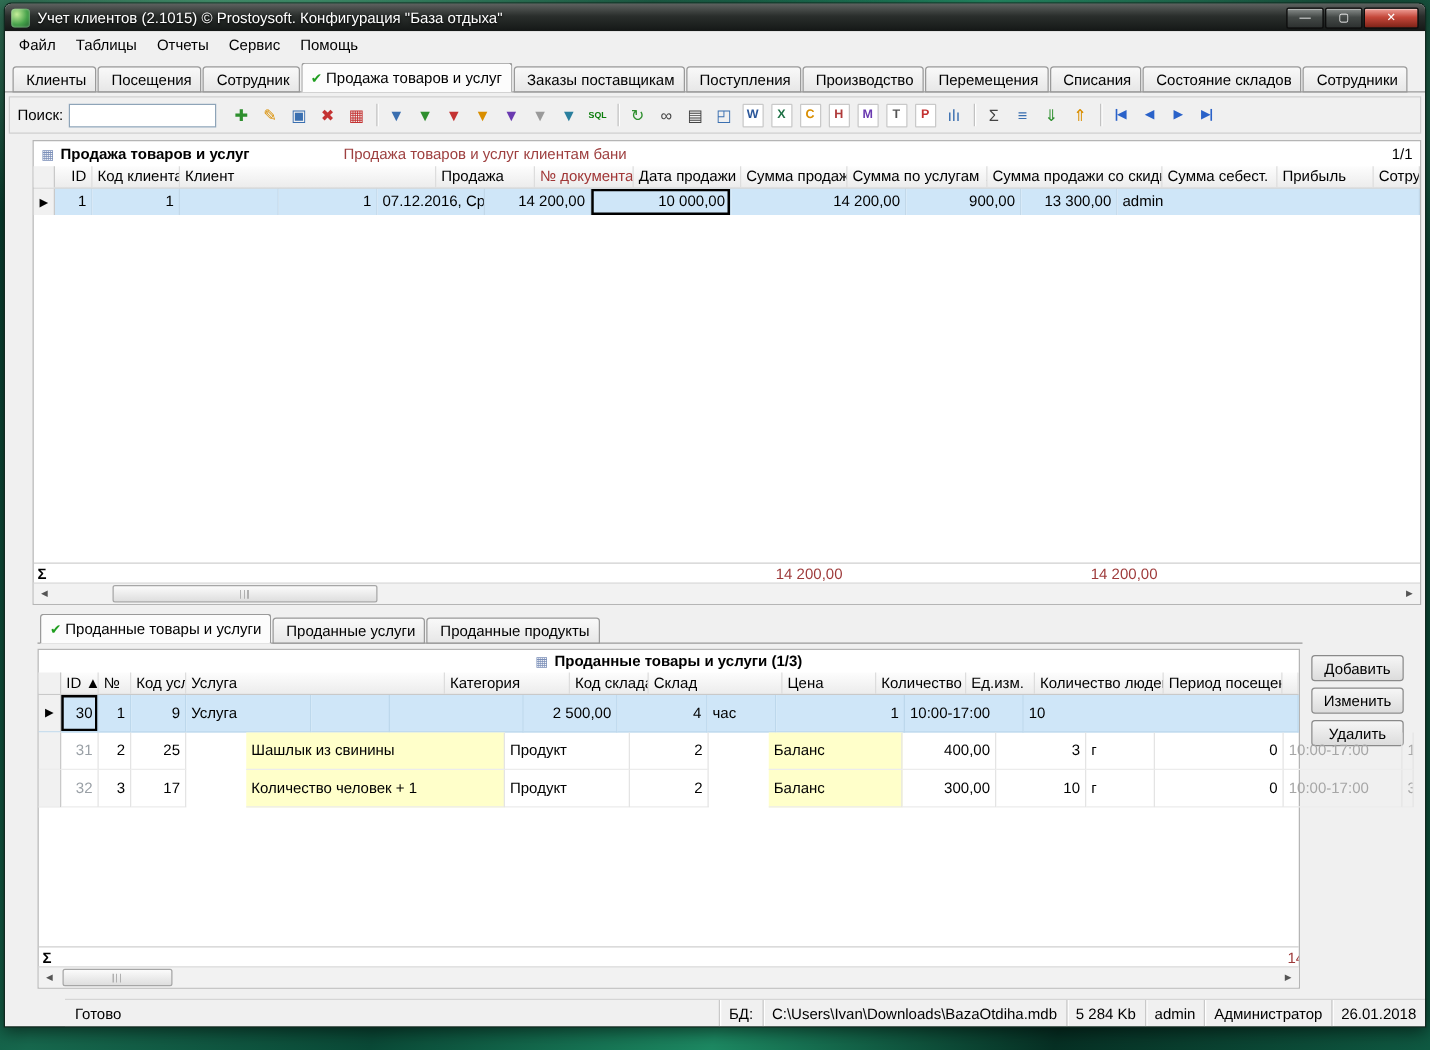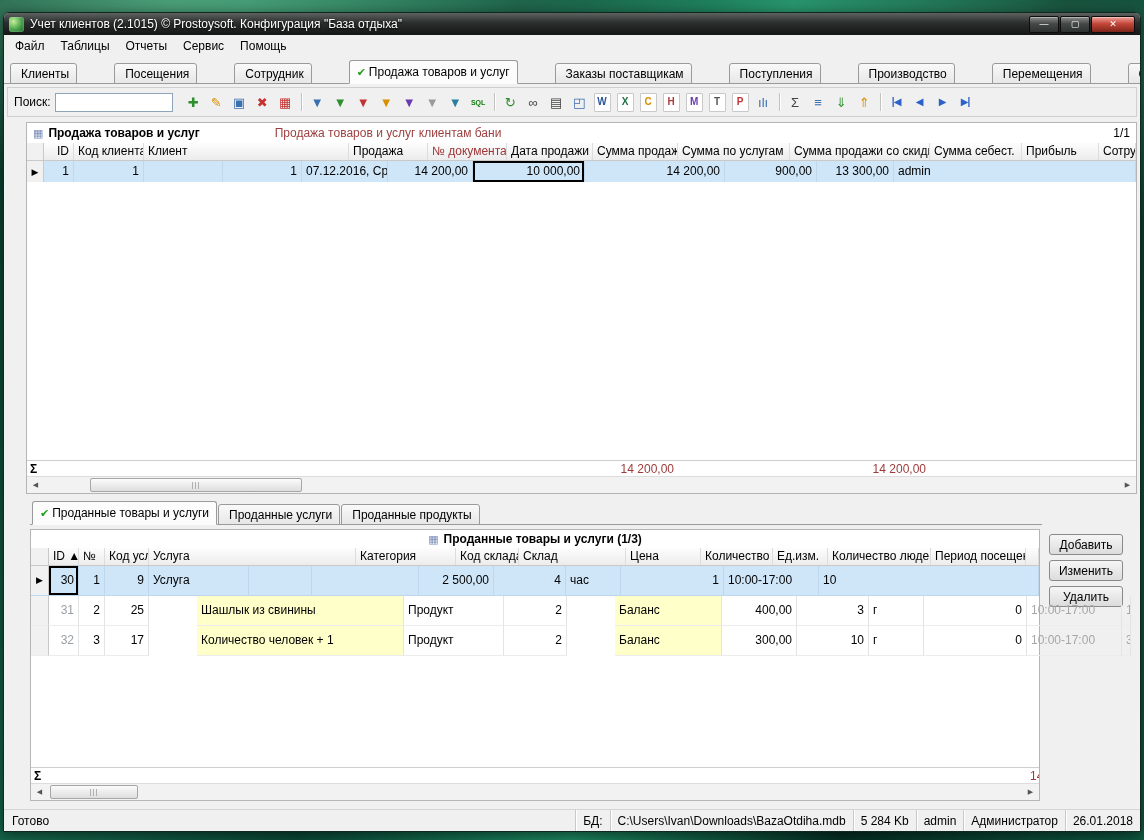--- a/index.html
+++ b/index.html
@@ -3,38 +3,38 @@
 <meta charset="utf-8">
 <style>
 *{box-sizing:border-box;margin:0;padding:0;}
 html,body{width:1144px;height:840px;overflow:hidden;}
 body{font-family:"Liberation Sans","DejaVu Sans",sans-serif;font-size:12px;color:#000;}
 .desktop{position:relative;width:1144px;height:840px;
  background:
   radial-gradient(900px 300px at 15% 0%, rgba(130,225,170,.5), transparent 60%),
   radial-gradient(700px 280px at 85% 8%, rgba(90,205,155,.4), transparent 60%),
   linear-gradient(105deg,#07392c 0%,#17694e 18%,#0a4a37 38%,#1d8a63 58%,#063024 78%,#0f5a42 100%);}
-.window{position:absolute;left:3px;top:12px;width:1138px;height:820px;background:#f0f0f0;
+.window{position:absolute;left:3px;top:2px;width:1138px;height:820px;background:#f0f0f0;
  border:1px solid #10281f;border-radius:6px 6px 0 0;display:flex;flex-direction:column;overflow:hidden;
  box-shadow:0 3px 14px rgba(0,0,0,.55), inset 0 0 0 1px rgba(255,255,255,.14);}
 .titlebar{height:22px;flex:none;display:flex;align-items:center;gap:6px;padding:0 5px;
  background:linear-gradient(#5d615f,#2a2e2c 45%,#141716);color:#fff;}
 .app-icon{width:15px;height:15px;flex:none;border-radius:3px;
  background:radial-gradient(circle at 30% 30%,#c6ef9a,#47a24b 55%,#1d5f2a);
  box-shadow:inset 0 0 2px rgba(255,255,255,.6);}
 .title-text{flex:1;font-size:12px;text-shadow:0 1px 2px #000;white-space:nowrap;overflow:hidden;}
 .win-btns{display:flex;flex:none;}
 .wb{width:30px;height:17px;margin-left:1px;display:flex;align-items:center;justify-content:center;
  font-size:9px;color:#fff;border:1px solid #0d0d0d;border-radius:2px;
  background:linear-gradient(#8a8f8d,#444947 45%,#2d3130);box-shadow:inset 0 1px 0 rgba(255,255,255,.35);}
 .wb.close{width:44px;background:linear-gradient(#f0a29a,#c4473a 45%,#7e2318);}
 .menubar{height:21px;flex:none;display:flex;align-items:center;padding:0 3px;background:#f0f0f0;}
 .menu-item{padding:2px 8px;white-space:nowrap;}
 .tabbar{height:28px;flex:none;display:flex;align-items:flex-end;padding:4px 3px 0 6px;
- border-bottom:1px solid #9a9a9a;background:#f0f0f0;gap:36px;}
+ border-bottom:1px solid #9a9a9a;background:#f0f0f0;}
 .tab{display:inline-flex;align-items:center;gap:3px;height:21px;padding:0 7px;margin:0 1px -1px 0;
  border:1px solid #9a9a9a;border-radius:3px 3px 0 0;background:linear-gradient(#f9f9f9,#e7e7e7);white-space:nowrap;}
 .tab.active{height:24px;background:#fcfcfc;border-bottom:1px solid #fcfcfc;}
 .tab-check{color:#1f9e1f;font-weight:bold;font-size:11px;}
 .toolbar{flex:none;height:30px;margin:3px;border:1px solid #cfcfcf;background:#f0f0f0;
  display:flex;align-items:center;padding:0 6px;}
 .search-label{margin-right:4px;}
 .search-input{width:118px;height:19px;border:1px solid #8ea4b8;background:#fff;padding:0 4px;outline:none;
  font:12px "Liberation Sans","DejaVu Sans",sans-serif;}
 .tb-icons{display:flex;align-items:center;margin-left:10px;gap:2px;}
@@ -92,21 +92,21 @@
 .btncol{flex:none;display:flex;flex-direction:column;gap:5px;padding:5px 0 0 9px;}
 .btn{width:74px;height:21px;border:1px solid #8a8a8a;border-radius:3px;background:linear-gradient(#f6f6f6,#dcdcdc);
  font:12px "Liberation Sans","DejaVu Sans",sans-serif;}
 .brow{height:30px;}
 .brow .c{line-height:25px;border-right:1px solid #e4e4e4;border-bottom:1px solid #ececec;}
 .brow.sel .c{background:#cfe6f8;border-right-color:#bdd8ec;border-bottom-color:#bdd8ec;}
 .brow.sel .c.rowsel{background:#f1f1f1;}
 .yellow{background:#ffffca;margin-left:48px;}
 .gray{color:#a6a6a6;}
 .idg{color:#9aa0a6;}
-.statusbar{flex:none;height:22px;background:#f0f0f0;border-top:1px solid #d5d5d5;display:flex;align-items:center;}
+.statusbar{flex:none;height:22px;background:#f0f0f0;border-top:1px solid #d5d5d5;display:flex;align-items:center;margin-left:48px;}
 .st-item{height:100%;display:flex;align-items:center;padding:0 7px;border-left:1px solid #c9c9c9;box-shadow:inset 1px 0 0 #fff;white-space:nowrap;}
 .st-status{flex:1;border-left:none;box-shadow:none;padding-left:8px;}
 </style>
 </head>
 <body>
 
 <div class="desktop">
 <div class="window">
 
   <div class="titlebar">

